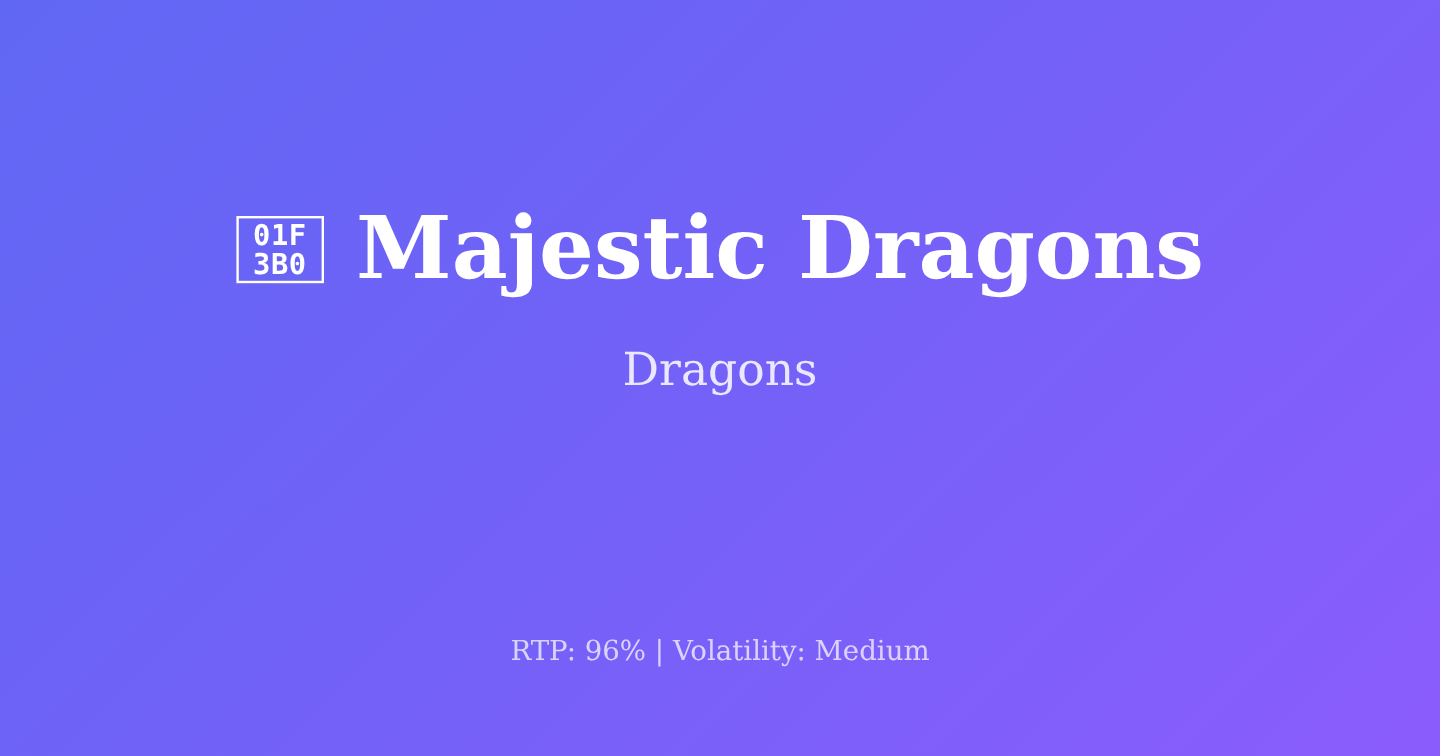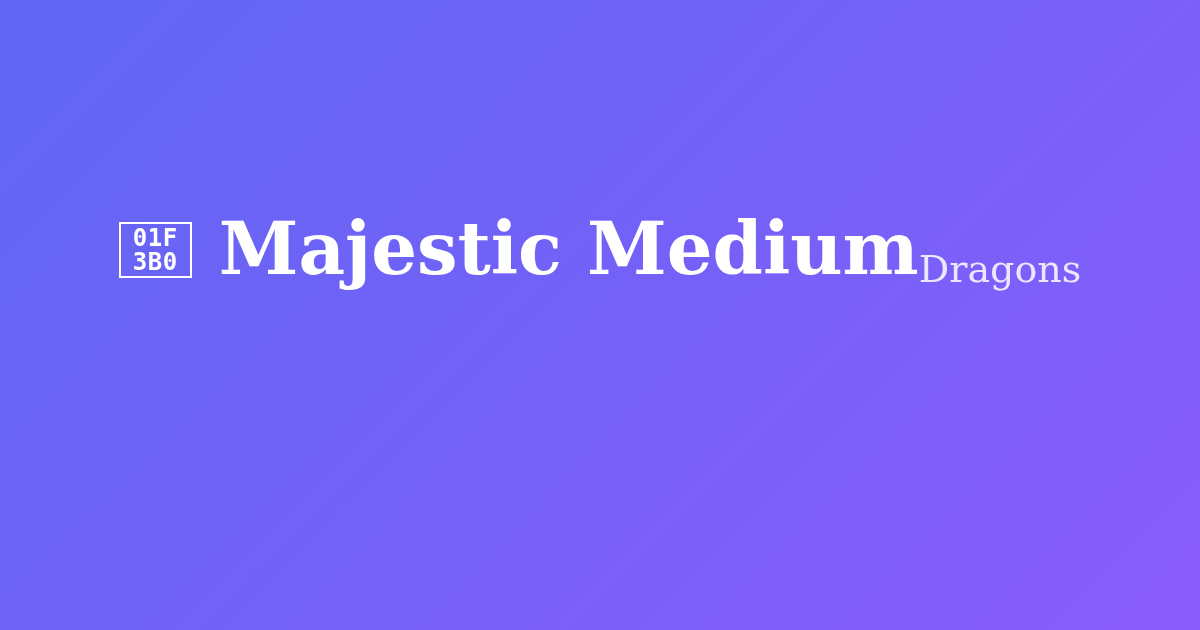--- a/index.html
+++ b/index.html
@@ -30,21 +30,21 @@
   }
 
   
   .hero {
     position: absolute;
     left: 0;
     right: 0;
     top: 0;
     height: 498px;
     display: flex;
-    flex-direction: row;
+    flex-direction: column;
     align-items: center;
     justify-content: center;
     padding: 0 40px;
     box-sizing: border-box;
   }
 
   .title-row {
     display: flex;
     align-items: center;
     justify-content: center;
@@ -122,22 +122,23 @@
 
   <div class="hero">
 
     <div class="title-row">
 
       <span class="tofu">
         <span class="tofu-row">01F</span>
         <span class="tofu-row">3B0</span>
       </span>
 
-      <h1 class="og-title">Majestic Medium</h1>
+      <h1 class="og-title">Majestic Dragons</h1>
 
     </div>
 
     <p class="og-subtitle">Dragons</p>
 
   </div>
 
+  <p class="og-meta">RTP: 96% | Volatility: Medium</p>
 
 </div>
 
 </body></html>

